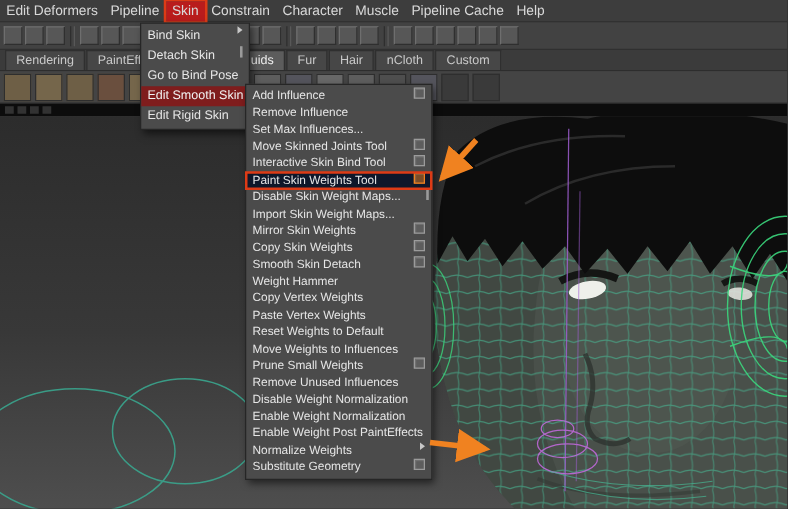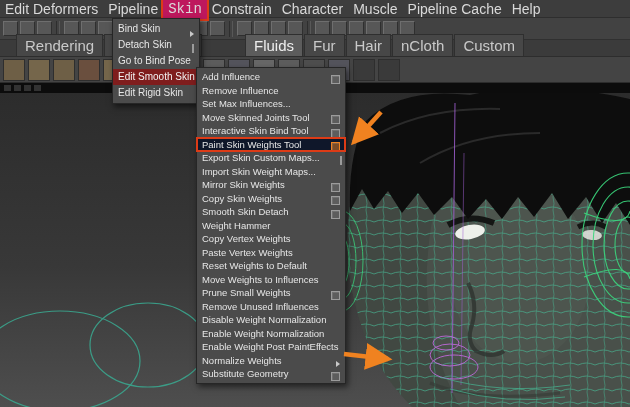--- a/index.html
+++ b/index.html
@@ -8,32 +8,32 @@
   }
   html,body{margin:0;padding:0;background:#2b2b2b;}
   *{box-sizing:border-box;}
   #app{
     position:relative;width:630px;height:407px;overflow:hidden;
     font-family:"Liberation Sans","DejaVu Sans",sans-serif;
     background:#404040;color:#d6d6d6;
   }
   
   .menubar{height:18px;background:#3d3d3d;border-bottom:1px solid #2e2e2e;
-    display:flex;align-items:center;font-size:14px;color:#d9d9d9;}
+    display:flex;align-items:center;font-size:11px;color:#d9d9d9;}
   .menubar .mb-item{padding:2px 5px;cursor:default;white-space:nowrap;}
-  .menubar .mb-item.skin-annotated{outline:2px solid var(--ann-box);outline-offset:0;background:#be185d;font-family:Liberation Mono, monospace;}
+  .menubar .mb-item.skin-annotated{outline:2px solid var(--ann-box);outline-offset:0;background:#b91c1c;}
   
   .statusline{height:22px;background:#424242;border-bottom:1px solid #303030;
     display:flex;align-items:center;padding:0 3px;gap:2px;}
   .ticon{width:15px;height:15px;background:#575757;border:1px solid;
     border-color:#6e6e6e #2f2f2f #2f2f2f #6e6e6e;display:inline-block;}
   .tsep{width:4px;height:16px;border-left:1px solid #2e2e2e;border-right:1px solid #585858;margin:0 2px;display:inline-block;}
   
   .shelftabs{height:17px;background:#3b3b3b;border-bottom:1px solid #2d2d2d;
-    display:flex;align-items:flex-end;font-size:15px;color:#c9c9c9;padding-left:16px;}
+    display:flex;align-items:flex-end;font-size:10px;color:#c9c9c9;padding-left:4px;}
   .tab{padding:2px 8px 2px 8px;background:#474747;border:1px solid #2f2f2f;border-bottom:none;
     margin-right:1px;white-space:nowrap;}
   .tab.active{background:#5c5c5c;color:#eee;}
   .tab.gap-before{margin-left:42px;}
   
   .shelf{height:26px;background:#444444;border-bottom:1px solid #2c2c2c;
     display:flex;align-items:center;padding:0 3px;gap:3px;}
   .sicon{width:22px;height:22px;border:1px solid #2e2e2e;display:inline-block;}
   .sc1{background:#6e5f46;} .sc2{background:#75664b;} .sc3{background:#5d5d5d;}
   .sc4{background:#676767;} .sc5{background:#54545c;} .sc6{background:#6a4f3e;}
@@ -44,21 +44,21 @@
   
   .viewport{position:relative;height:314px;background:linear-gradient(180deg,#2c2c2c 0%,#383838 55%,#4e4e4e 100%);}
   .viewport svg{display:block;}
   
   .menu-panel{position:absolute;background:#4b4b4b;border:1px solid #262626;
     box-shadow:2px 3px 6px rgba(0,0,0,.55);padding:2px 0;z-index:20;}
   #skin-menu{left:112px;top:18px;width:88px;}
   #skin-menu .mrow{height:16px;line-height:16px;font-size:10px;}
   #smooth-menu{left:196px;top:67px;width:150px;z-index:21;}
   #smooth-menu .mrow{height:13.5px;line-height:13.5px;font-size:9.5px;}
-  .mrow{display:flex;align-items:flex-end;padding:0 5px;color:#e6e6e6;white-space:nowrap;cursor:default;gap:20px;}
+  .mrow{display:flex;align-items:flex-start;padding:0 5px;color:#e6e6e6;white-space:nowrap;cursor:default;gap:20px;}
   .mrow .mlabel{flex:0 0 auto;}
   .mrow.highlight-row{background:#7f1d1d;color:#f2f2f2;}
   .mrow.annotated{outline:2px solid var(--ann-box);outline-offset:-1px;background:#0f172a;}
   .sub-arrow{margin-left:auto;width:0;height:0;border-left:4px solid #c8c8c8;
     border-top:3.5px solid transparent;border-bottom:3.5px solid transparent;}
   .opt-box{margin-left:auto;width:9px;height:9px;background:#5d5d5d;
     border:1px solid #9b9b9b;box-shadow:inset 1px 1px 0 rgba(255,255,255,.12);}
   .opt-box.orange{border-color:var(--ann-arrow);background:#7c4c26;}
   
   #annotations{position:absolute;left:0;top:0;z-index:30;pointer-events:none;}
@@ -249,21 +249,21 @@
     </div>
     <div class="mrow">
       <span class="mlabel">Interactive Skin Bind Tool</span>
       <span class="opt-box"></span>
     </div>
     <div class="mrow annotated">
       <span class="mlabel">Paint Skin Weights Tool</span>
       <span class="opt-box orange"></span>
     </div>
     <div class="mrow">
-      <span class="mlabel">Export Skin Custom Maps...</span>
+      <span class="mlabel">Disable Skin Weight Maps...</span>
       <span class="opt-box"></span>
     </div>
     <div class="mrow">
       <span class="mlabel">Import Skin Weight Maps...</span>
     </div>
     <div class="mrow">
       <span class="mlabel">Mirror Skin Weights</span>
       <span class="opt-box"></span>
     </div>
     <div class="mrow">

